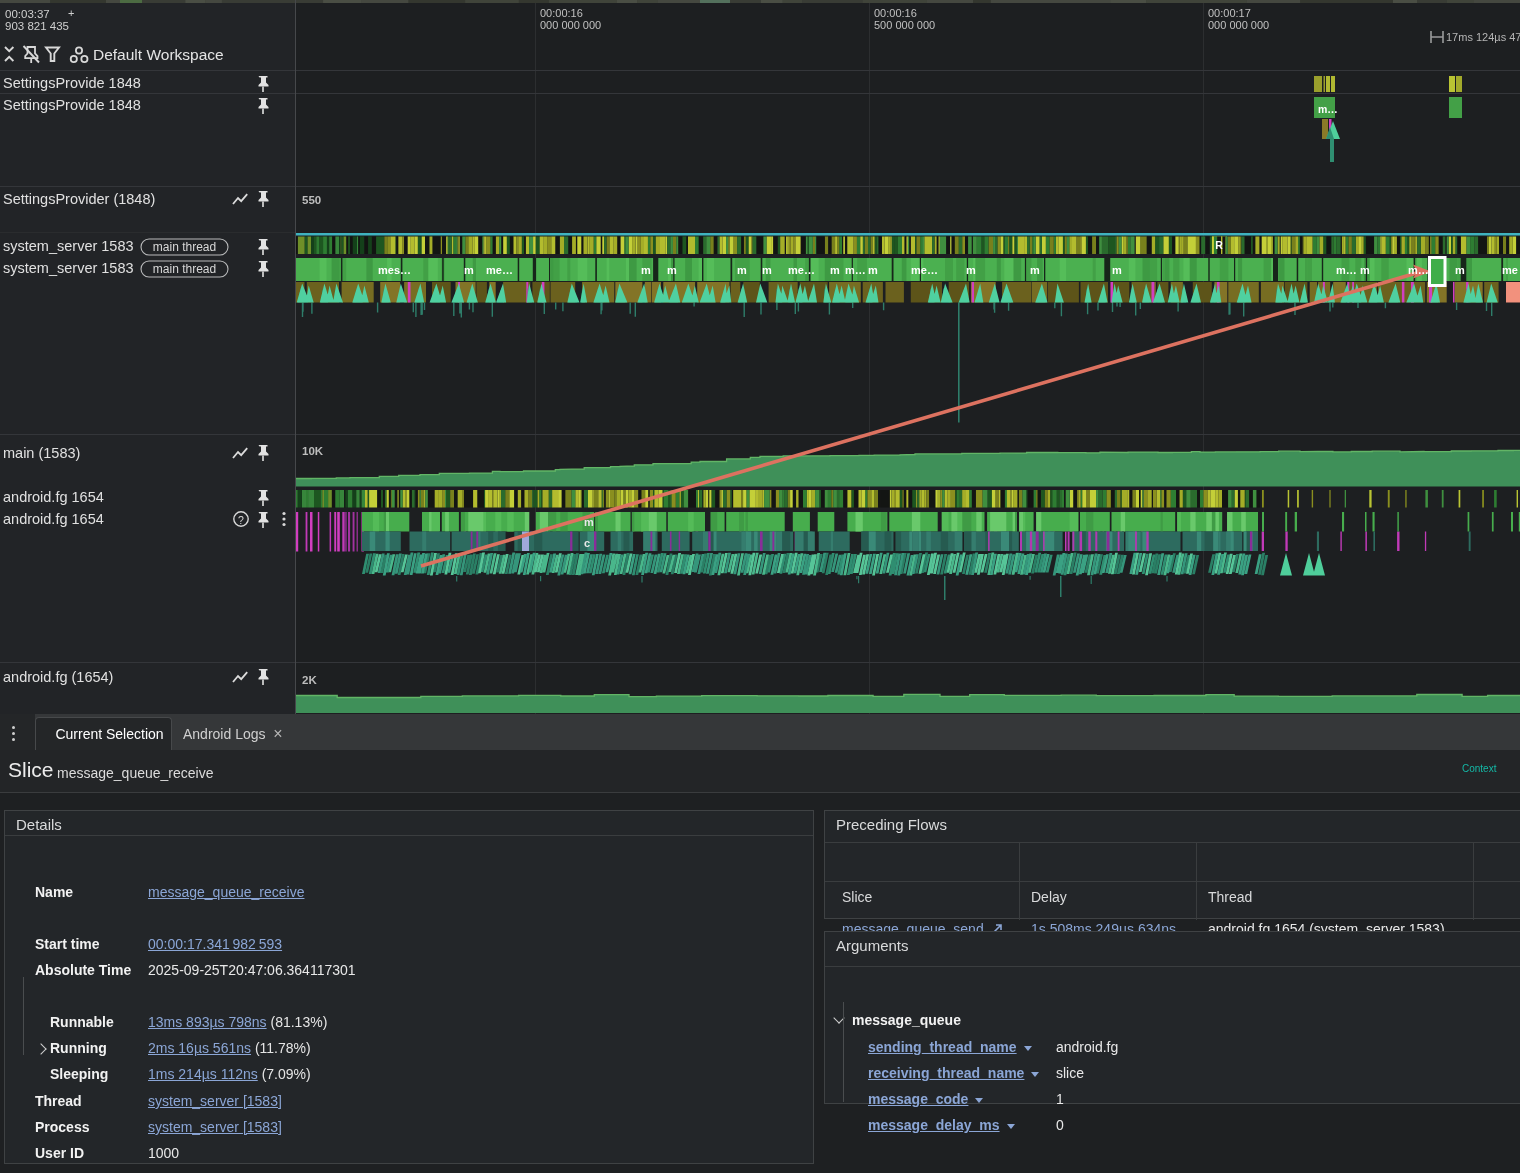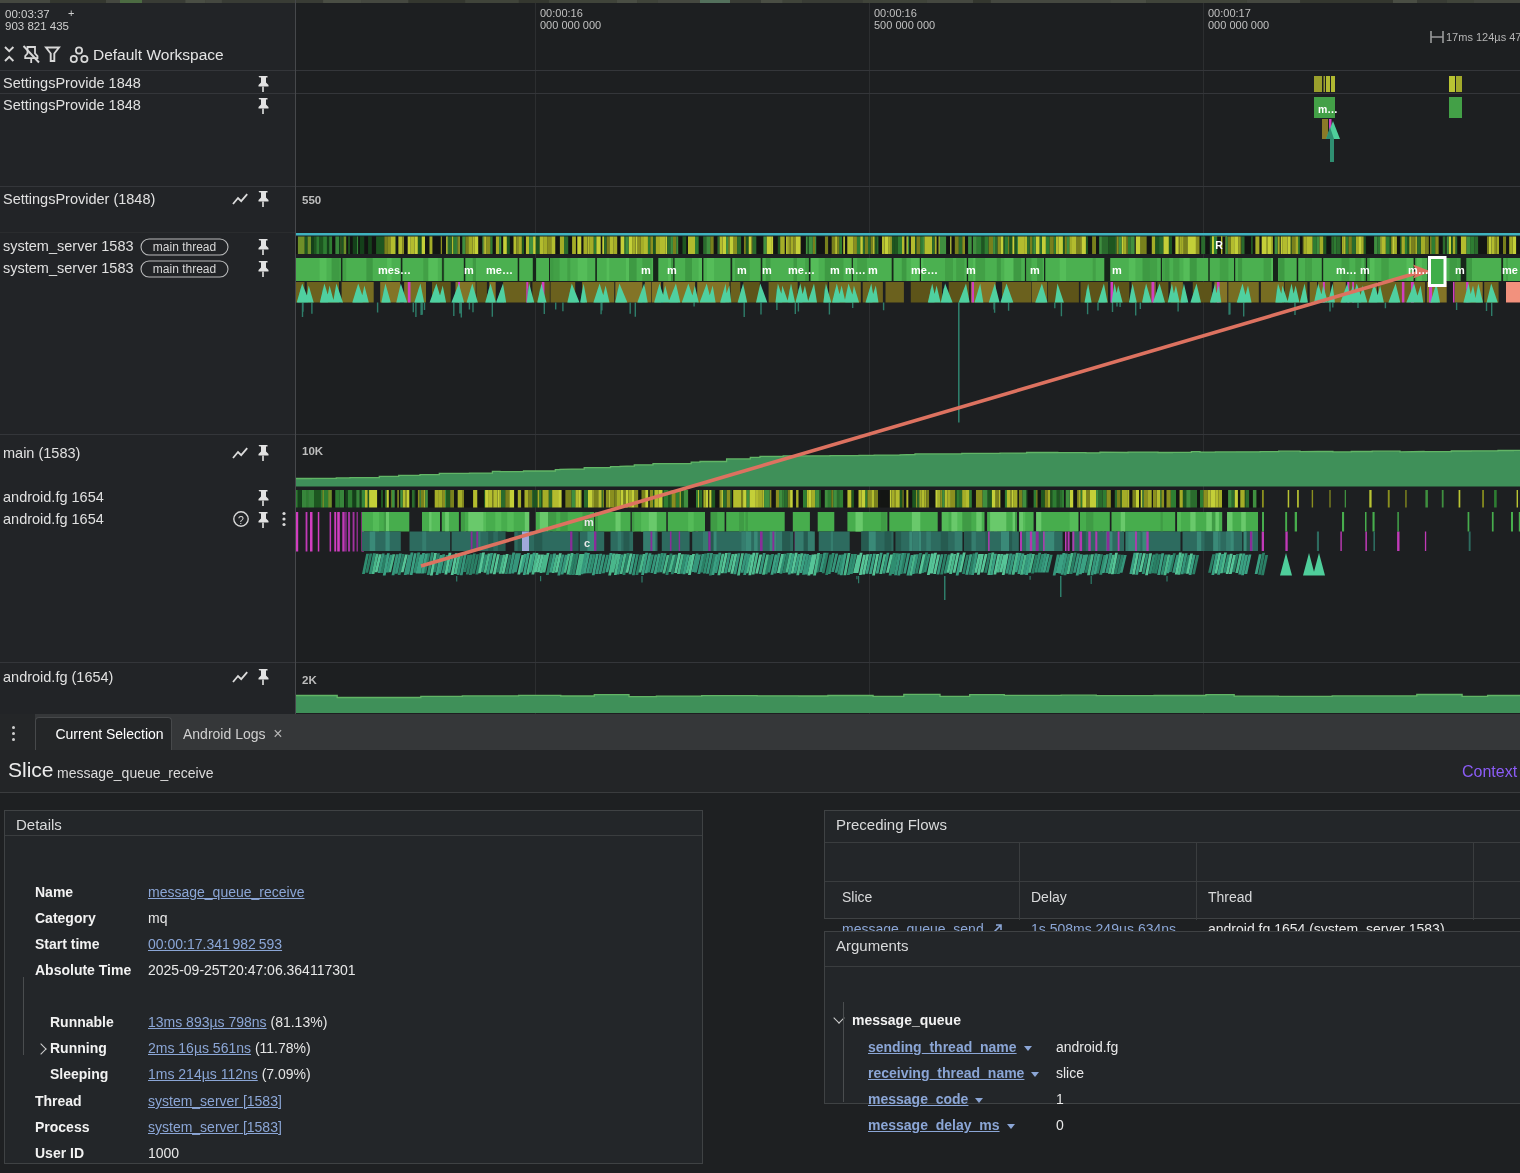--- a/index.html
+++ b/index.html
@@ -8,21 +8,21 @@
 #tabbar .dark{position:absolute;left:0;top:0;width:35px;height:36px;background:#242628;}
 .tab{position:absolute;top:3px;height:33px;line-height:33px;font-size:14px;color:#fff;}
 #tab1{left:35px;width:137px;background:#242628;border-radius:4px 4px 0 0;text-align:center;
   border:1px solid #47494b;border-bottom:none;box-sizing:border-box;padding-left:12px;}
 #tab2{left:183px;color:#d0d0d0;}
 .kebab{position:absolute;left:12px;top:12px;width:4px;}
 .kebab i{display:block;width:3.4px;height:3.4px;border-radius:50%;background:#cfcfcf;margin-bottom:2.6px;}
 #slicehdr{left:0;top:750px;width:1520px;height:43px;background:#232527;border-bottom:1px solid #3a3c3e;box-sizing:border-box;}
 #slicehdr .big{position:absolute;left:8px;top:8px;font-size:21px;color:#ececec;}
 #slicehdr .sub{position:absolute;left:57px;top:15px;font-size:14px;color:#dcdcdc;}
-#slicehdr .ctx{position:absolute;left:1462px;top:13px;font-size:16px;color:#8b5cf6;white-space:nowrap;}
+#slicehdr .ctx{position:absolute;left:1462px;top:13px;font-size:10px;color:#14b8a6;white-space:nowrap;}
 .card{position:absolute;background:#232629;border:1px solid #3f4244;box-sizing:border-box;}
 .chdr{position:absolute;left:11px;top:5px;font-size:15px;color:#d9dadb;}
 .cdiv{position:absolute;left:0;right:0;height:1px;background:#3a3d3f;}
 .row{position:absolute;left:0;right:0;height:26px;line-height:26px;font-size:14px;color:#e8e8e8;white-space:nowrap;margin-top:32px;}
 .lbl{position:absolute;left:30px;font-weight:bold;color:#f2f2f2;}
 .lbl2{position:absolute;left:45px;font-weight:bold;color:#f2f2f2;}
 .val{position:absolute;left:143px;}
 .lk{color:#8ba6d6;text-decoration:underline;}
 .pc{color:#e5e5e5;}
 .chev{position:absolute;width:7px;height:7px;border-right:1.8px solid #cfcfcf;border-bottom:1.8px solid #cfcfcf;}
@@ -209,30 +209,26 @@
       </div>
   <div class="tab" id="tab1">Current Selection</div>
   <div class="tab" id="tab2">Android Logs&nbsp;&nbsp;<span style="color:#b5b5b5;font-size:16px">×</span></div>
 </div>
 <div id="slicehdr" class="abs">
   <span class="big">Slice</span>
       <span class="sub">message_queue_receive</span>
       <span class="ctx">Context</span>
 </div>
 
-<div class="card" id="details" style="left:4px;top:810px;width:699px;height:354px">
+<div class="card" id="details" style="left:4px;top:810px;width:810px;height:354px">
   <div class="chdr">Details</div>
   <div class="cdiv" style="top:24px"></div>
   <div class="row" style="top:36px">
         <span class="lbl">Name</span>
         <span class="val lk">message_queue_receive</span>
-      </div>
-  <div class="row" style="top:62px">
-        <span class="lbl">Category</span>
-        <span class="val">mq</span>
       </div>
   <div class="row" style="top:88px">
         <span class="lbl">Start time</span>
         <span class="val lk">00:00:17.341 982 593</span>
       </div>
   <div class="row" style="top:114px">
         <span class="lbl">Absolute Time</span>
         <span class="val">2025-09-25T20:47:06.364117301</span>
       </div>
   <div class="vline" style="left:18px;top:166px;height:78px"></div>

